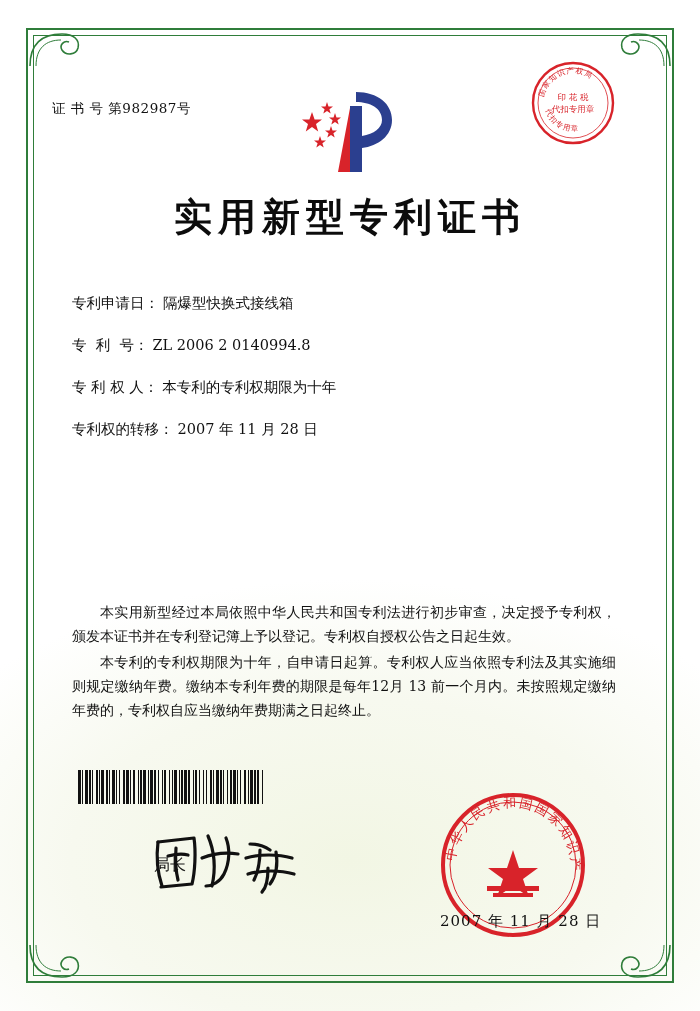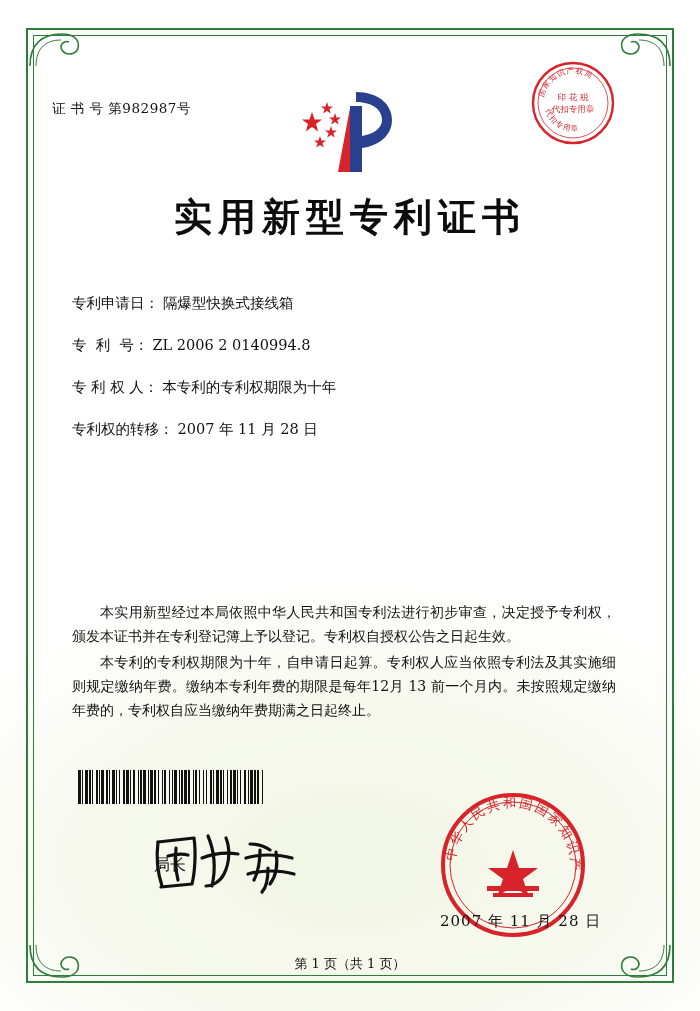--- a/index.html
+++ b/index.html
@@ -405,15 +405,14 @@
       <g fill="#d8232a" transform="translate(75,82)">
         <polygon points="0,-22 6,-4 25,-4 10,7 16,25 0,14 -16,25 -10,7 -25,-4 -6,-4"></polygon>
         <rect x="-26" y="14" width="52" height="5"></rect>
         <rect x="-20" y="21" width="40" height="4"></rect>
       </g>
     </svg>
   </div>
 
   <div class="grant-date">2007 年 11 月 28 日</div>
 
-  <div class="page-num">第 1 页（共 1 页）</div>
 
 </div>
 
 </body></html>

